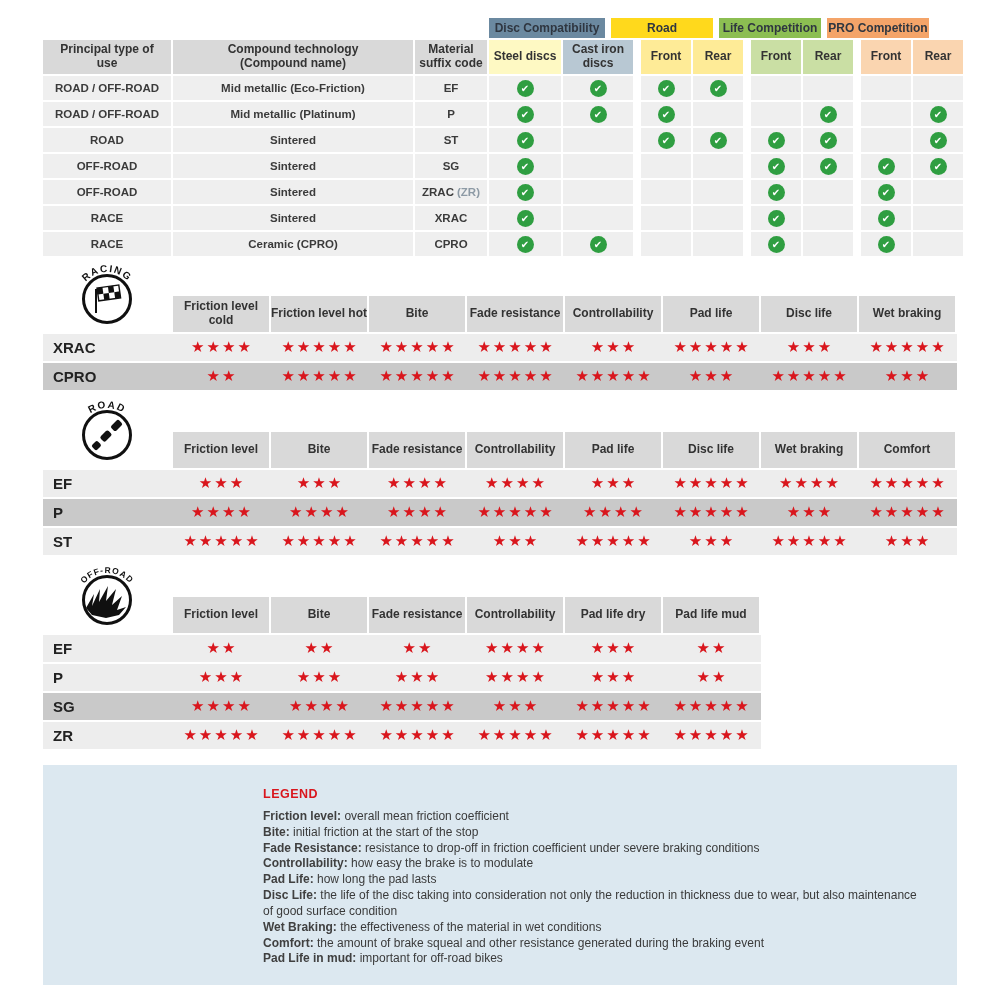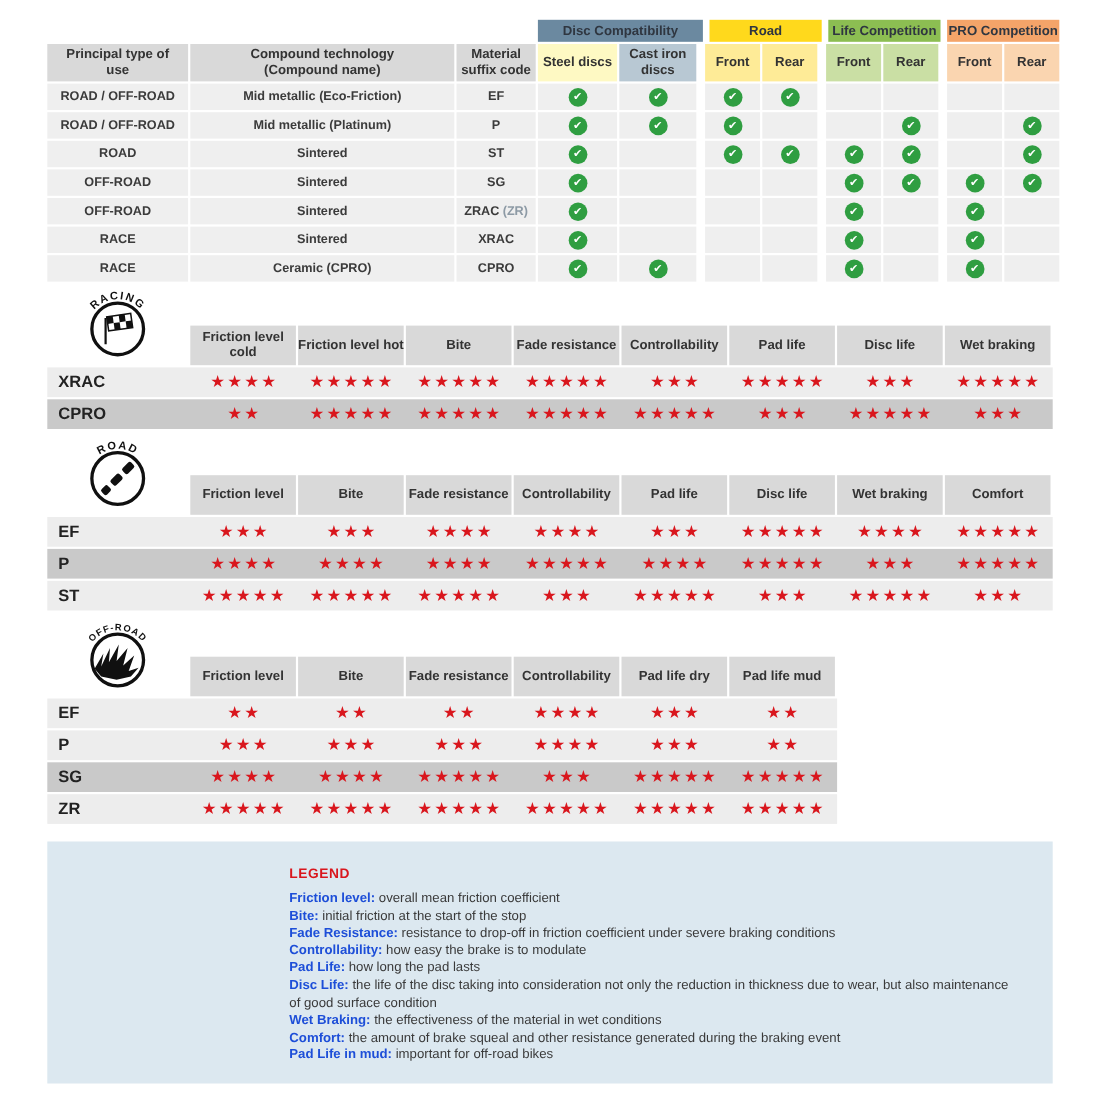--- a/index.html
+++ b/index.html
@@ -32,31 +32,31 @@
   .star-head .cell{width:96px;height:36px;}
   .star-row{height:27px;display:flex;align-items:center;margin-bottom:2px;}
   .star-row.light{background:#ededed;}
   .star-row.dark{background:#c9c9c9;}
   .star-label{width:130px;padding-left:10px;font-weight:bold;font-size:15px;box-sizing:border-box;color:#222;}
   .star-cell{width:98px;display:flex;justify-content:center;align-items:center;}
   .stars{font-family:"DejaVu Sans",sans-serif;font-size:15px;letter-spacing:2px;line-height:1;}
   .legend-box{width:914px;margin-top:16px;padding:22px 0 18px 220px;box-sizing:border-box;background:#dce8f0;}
   .legend-title{font-size:12.5px;font-weight:bold;letter-spacing:0.5px;margin-bottom:8px;}
   .legend-line{font-size:12px;line-height:1.32;color:#3a3a3a;max-width:655px;}
-  .lg-term{font-weight:bold;color:#1d4ed8;}
+  .lg-term{font-weight:bold;color:#404040;}
   svg text{font-family:"Liberation Sans",sans-serif;}
 </style>
 </head>
 <body>
 
 <div class="page">
 
   <div class="row">
     <div class="spacer"></div>
-  <div class="group-bar" style="width: 150px; background: rgb(107, 137, 160);">Disc Compatibility</div>
+  <div class="group-bar" style="width: 116px; background: rgb(107, 137, 160);">Disc Compatibility</div>
       <div class="group-bar gap-group" style="width: 102px; background: rgb(255, 217, 28);">Road</div>
       <div class="group-bar gap-group" style="width: 102px; background: rgb(140, 190, 82);">Life Competition</div>
       <div class="group-bar gap-group" style="width: 102px; background: rgb(244, 164, 105);">PRO Competition</div>
     </div>
   <div class="row subhead-row">
       <div class="cell head w-use">Principal type of use</div>
       <div class="cell head w-tech">Compound technology (Compound name)</div>
       <div class="cell head w-code">Material suffix code</div>
       <div class="cell head w-disc" style="background: #fef9c3;">Steel discs</div>
       <div class="cell head w-disc2" style="background: rgb(184, 200, 211);">Cast iron discs</div>

